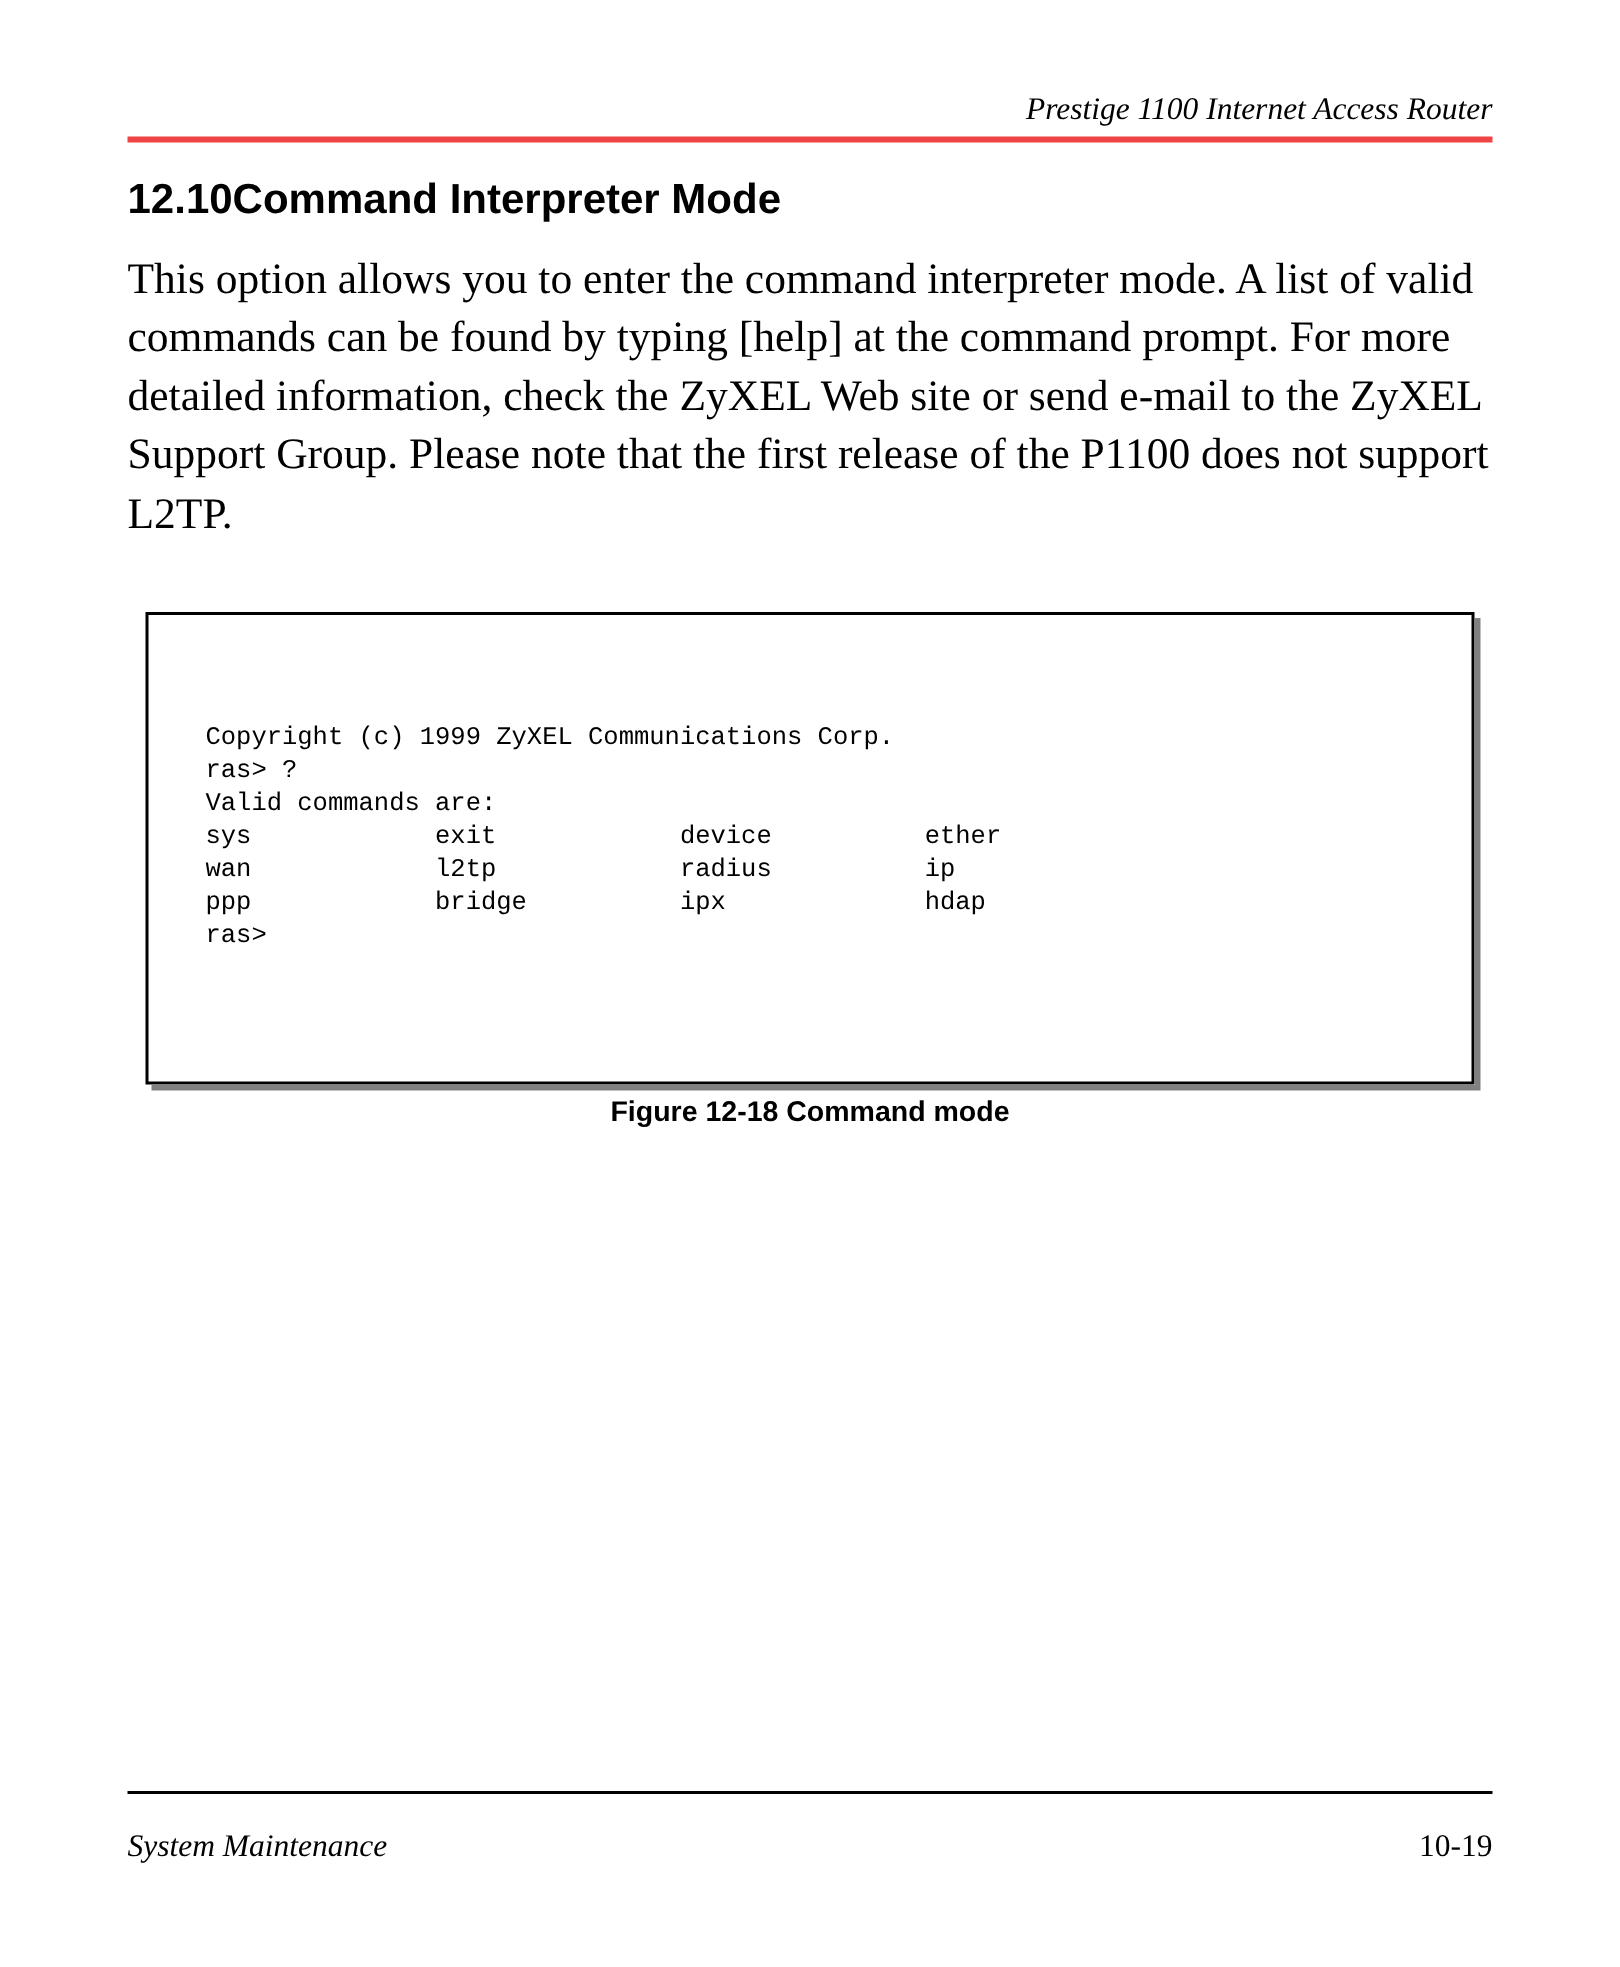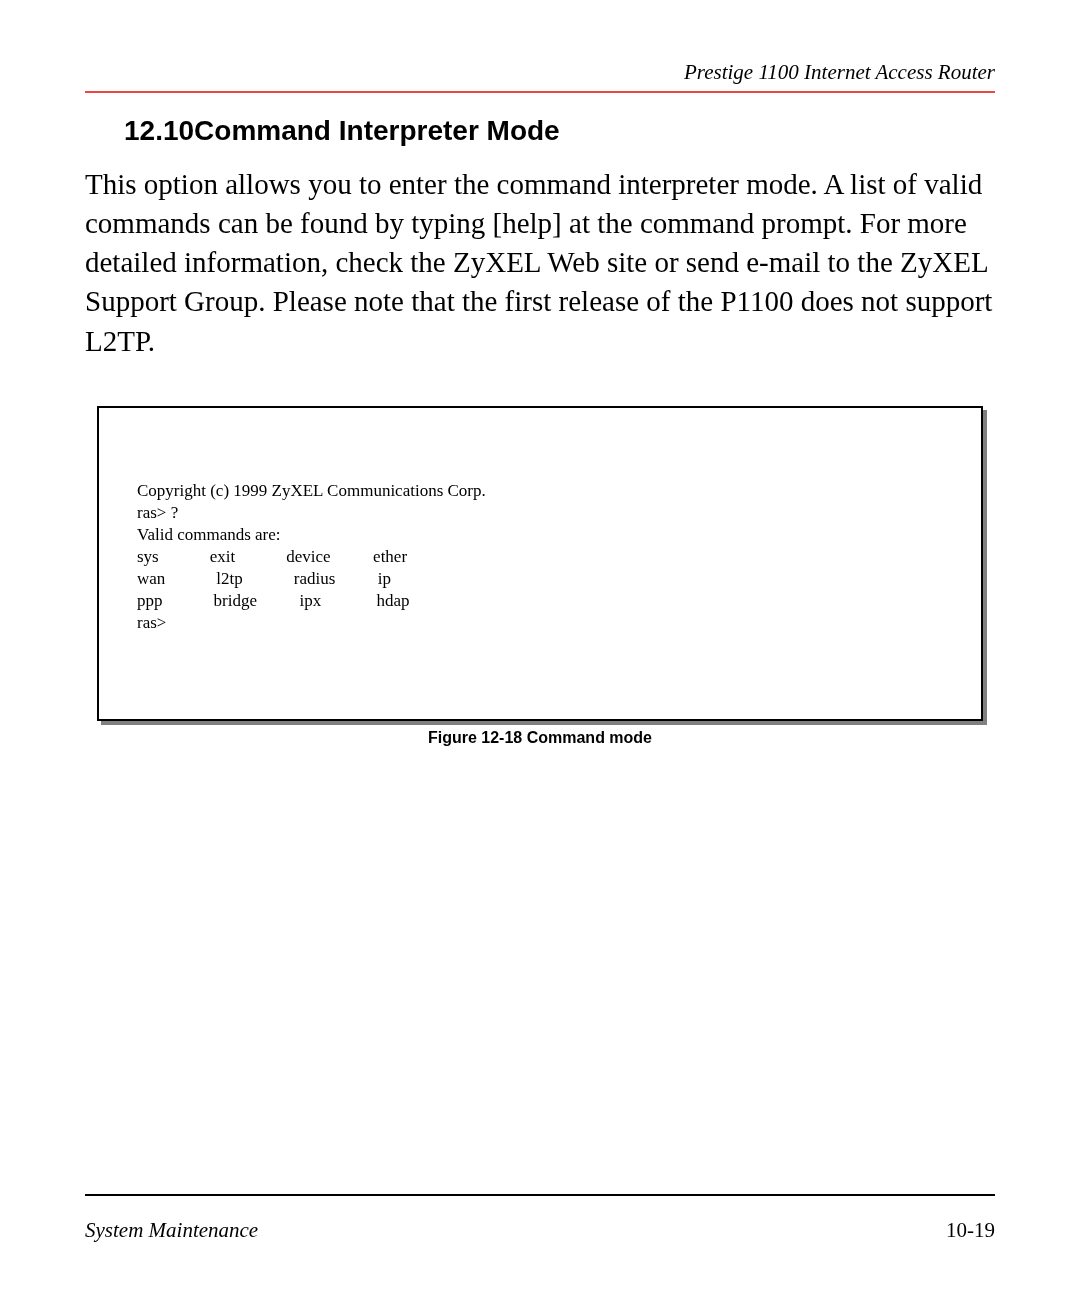--- a/index.html
+++ b/index.html
@@ -16,30 +16,29 @@
       color: #000000;
       padding: 60px 85px 40px 85px;
       position: relative;
     }
     
     .header-section {
       text-align: right;
       font-style: italic;
       font-size: 21px;
       padding-bottom: 6px;
-      border-bottom: 2px solid #ef4444;
+      border-bottom: 4px solid #ef4444;
       margin-bottom: 22px;
     }
     
     .section-title {
       font-family: Arial, Helvetica, sans-serif;
       font-weight: bold;
       font-size: 28px;
       margin-bottom: 18px;
-      margin-left: 39px;
     }
     
     .body-text {
       font-size: 29px;
       line-height: 1.35;
       margin-bottom: 45px;
     }
     
     .figure-wrapper {
       margin: 0 12px;
@@ -56,28 +55,27 @@
       margin-bottom: 8px;
     }
     
     .terminal-menu-line {
       text-align: center;
       margin-bottom: 72px;
     }
     
     .terminal-body {
       padding-left: 18px;
-      font-family: Liberation Serif, serif;
     }
     
     .figure-caption {
       text-align: center;
       font-family: Arial, Helvetica, sans-serif;
       font-weight: bold;
-      font-size: 16px;
+      font-size: 19px;
     }
     
     .footer {
       position: absolute;
       bottom: 68px;
       left: 85px;
       right: 85px;
       border-top: 2px solid #000;
       padding-top: 22px;
       display: flex;

